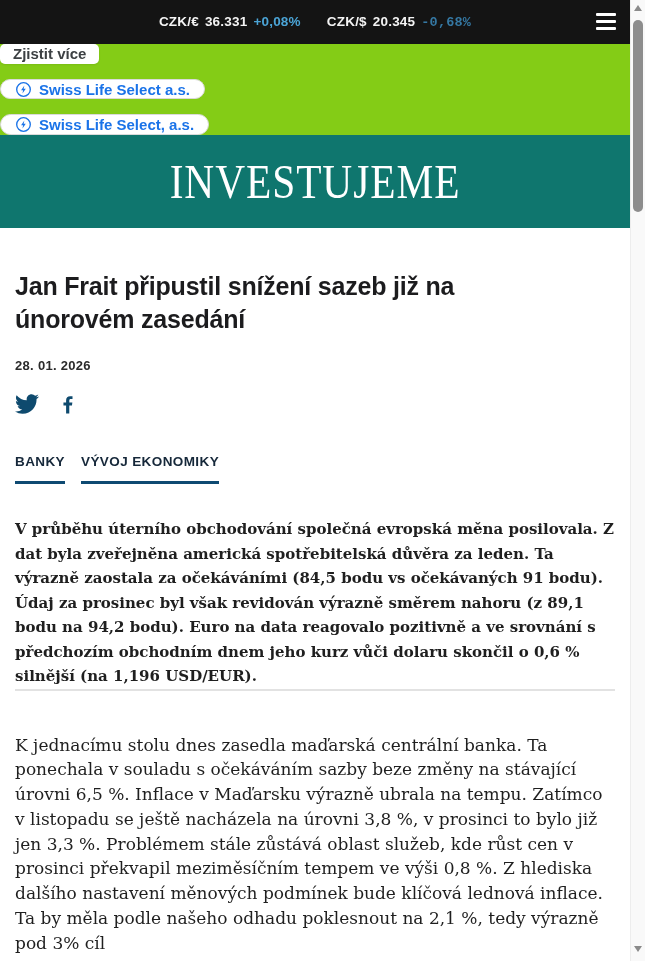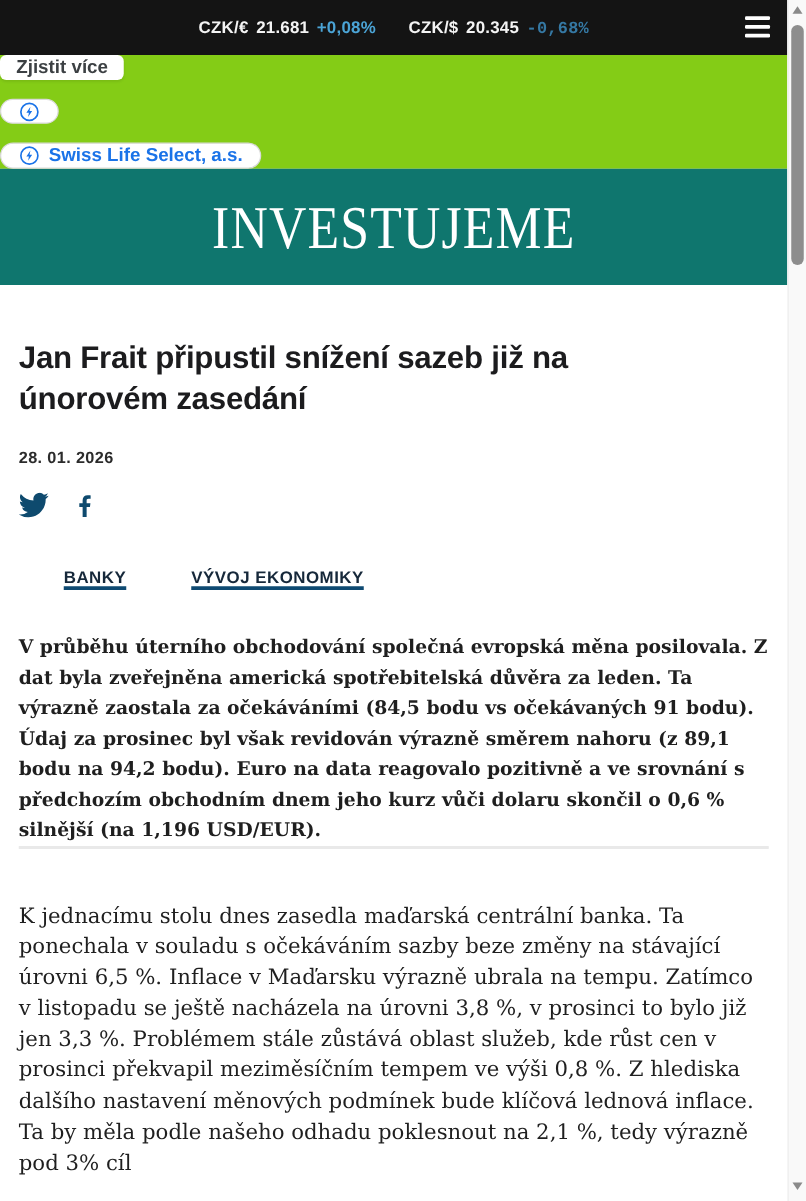--- a/index.html
+++ b/index.html
@@ -73,21 +73,21 @@
   }
   .date { margin-top: 22px; font-size: 13px; font-weight: bold; color: #2b2b2b; letter-spacing: .3px; }
   .share { margin-top: 19px; display: flex; gap: 17px; align-items: center; }
   .share a { color: #0e4a6e; display: inline-flex; cursor: pointer; }
   .share svg { width: 24px; height: 24px; }
 
   .tags { margin-top: 38px; display: flex; gap: 16px; }
   .tag {
     font-size: 13.5px; font-weight: bold; letter-spacing: .4px;
     color: #16283a; text-decoration: none; text-transform: uppercase;
-    padding-bottom: 0; border-bottom: 3px solid #0e4a72; cursor: pointer; margin-left: 36px;
+    padding-bottom: 12px; border-bottom: 3px solid #0e4a72; cursor: pointer;
   }
 
   .lead {
     margin-top: 33px;
     font-family: "DejaVu Serif", serif; font-weight: bold;
     font-size: 15px; line-height: 24.5px; color: #1f1f1f;
     max-width: 600px;
   }
   hr.divider { border: none; border-top: 1px solid #e2e2e2; margin: 0; }
   .divider-1 { margin-top: 24px; }
@@ -117,21 +117,21 @@
 </head>
 <body>
 
 <div class="viewport">
   <div class="page">
 
     <header class="topbar">
       <div class="tickers">
         <div class="ticker">
           <span class="pair">CZK/€</span>
-          <span class="val">21.681</span>
+          <span class="val">36.331</span>
           <span class="chg up" style="color: rgb(75, 164, 214);">+0,08%</span>
         </div>
         <div class="ticker">
           <span class="pair">CZK/$</span>
           <span class="val">20.345</span>
           <span class="chg down" style="color: rgb(53, 120, 163); font-family: Liberation Mono, monospace;">-0,68%</span>
         </div>
       </div>
       <button class="hamburger" aria-label="menu">
         <span class="bar"></span>
@@ -140,20 +140,21 @@
       </button>
     </header>
 
     <div class="subheader">
       <button class="more-btn">Zjistit více</button>
       <button class="pill">
         <svg viewBox="0 0 24 24" fill="none">
           <circle cx="12" cy="12" r="9.6" stroke="#1a73e8" stroke-width="1.9"></circle>
           <path d="M13.2 6.2L8.6 13.1h2.9l-1 4.7 4.7-6.9h-3z" fill="#1a73e8"></path>
         </svg>
+        <span>Swiss Life Select a.s.</span>
       </button>
       <button class="pill">
         <svg viewBox="0 0 24 24" fill="none">
           <circle cx="12" cy="12" r="9.6" stroke="#1a73e8" stroke-width="1.9"></circle>
           <path d="M13.2 6.2L8.6 13.1h2.9l-1 4.7 4.7-6.9h-3z" fill="#1a73e8"></path>
         </svg>
         <span>Swiss Life Select, a.s.</span>
       </button>
     </div>
 

